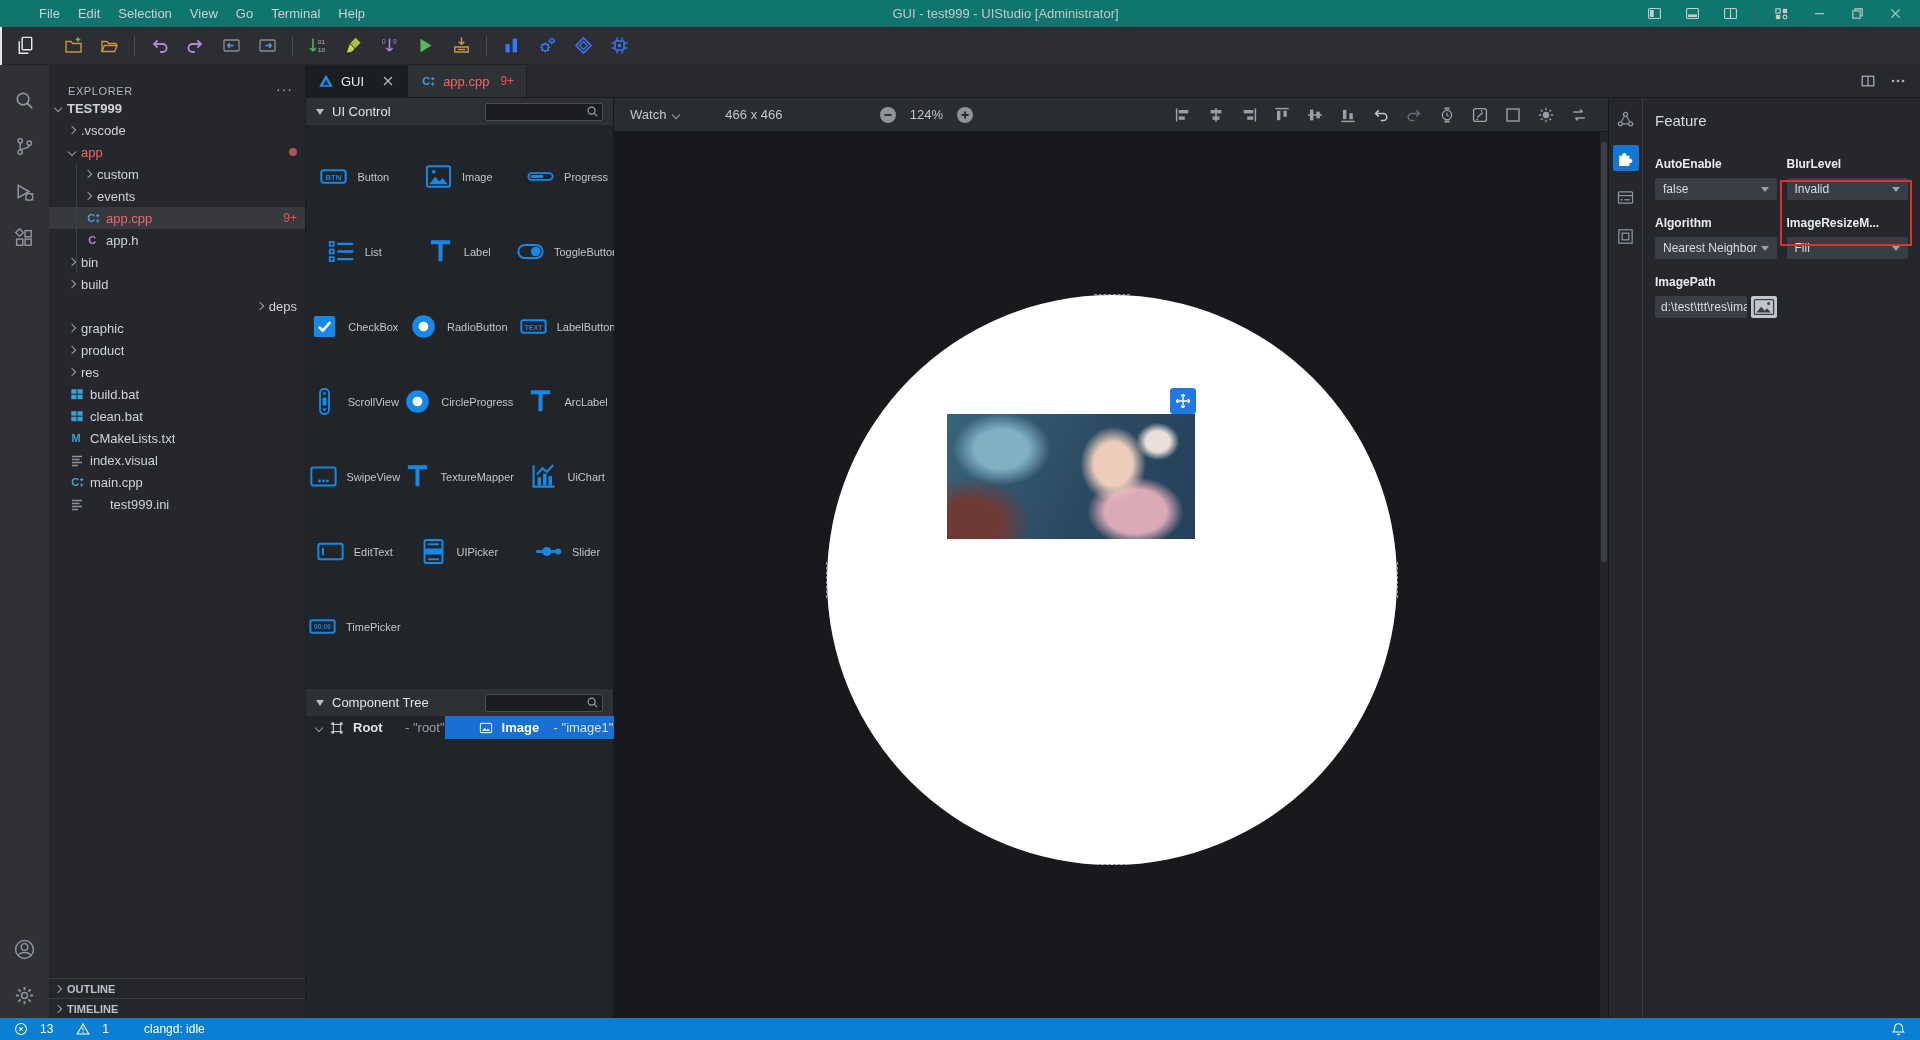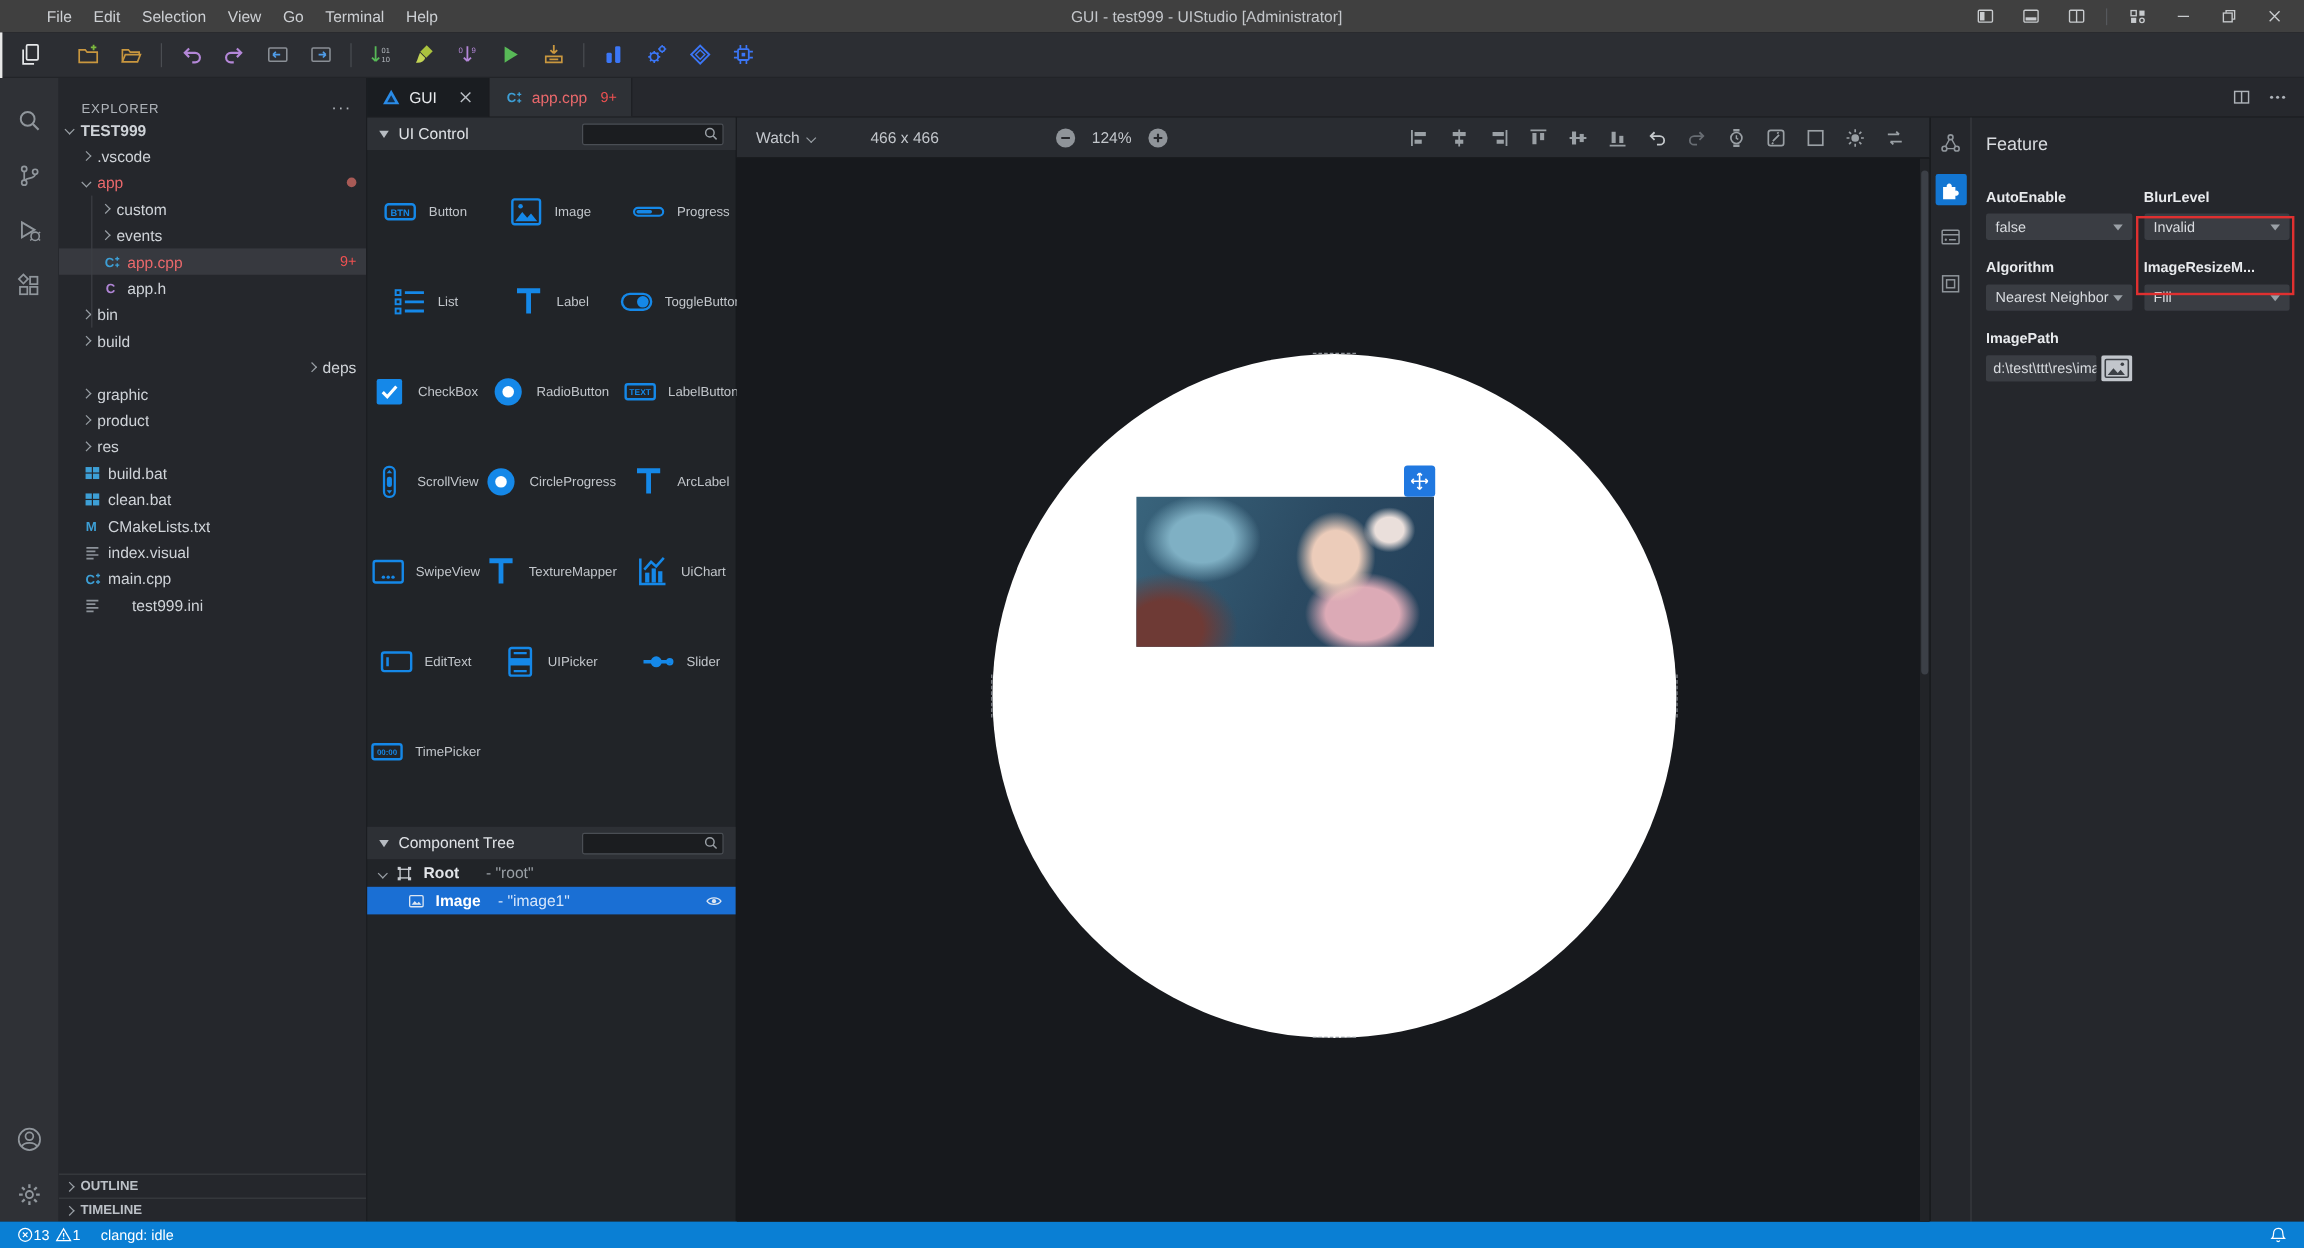--- a/index.html
+++ b/index.html
@@ -2,21 +2,21 @@
 <html><head>
 <meta charset="utf-8">
 <style>
   *{box-sizing:border-box;margin:0;padding:0}
   html,body{width:1920px;height:1040px;overflow:hidden;background:#17191d;
     font-family:"Liberation Sans",sans-serif;color:#cfd3d8;-webkit-font-smoothing:antialiased}
   .app{position:relative;width:1920px;height:1040px;display:flex;flex-direction:column}
   svg{display:block}
 
   
-  .titlebar{height:27px;background:#404040;display:flex;align-items:center;font-size:13px;color:#cdd0d4;flex:none}
+  .titlebar{height:27px;background:#0f766e;display:flex;align-items:center;font-size:13px;color:#cdd0d4;flex:none}
   .menus{display:flex;align-items:center;padding-left:30px}
   .menu-item{padding:0 9px;cursor:default}
   .tb-title{flex:1;text-align:center;color:#c4c7cb}
   .win-group{display:flex;align-items:center;gap:4px;padding-right:8px}
   .win-btn{width:34px;height:26px;display:flex;align-items:center;justify-content:center}
   .win-btn svg{width:15px;height:15px}
   .win-sep{width:1px;height:14px;background:#55585c;margin:0 4px}
 
   
   .toolbar{height:38px;background:#2c2e33;display:flex;align-items:center;flex:none;border-bottom:1px solid #222428}
@@ -79,21 +79,21 @@
   .left-panel{width:308px;background:#212428;display:flex;flex-direction:column;flex:none;border-right:1px solid #17191c}
   .panel-header{height:27px;background:#2d3035;display:flex;align-items:center;padding:0 10px;color:#e0e3e7;font-size:13px;flex:none}
   .tri-down{width:0;height:0;border-left:4.5px solid transparent;border-right:4.5px solid transparent;border-top:6px solid #b7bcc2;margin-right:8px}
   .ph-search{margin-left:auto;width:118px;height:18px;background:#1b1d20;border:1px solid #4a4e54;border-radius:2px;display:flex;align-items:center;justify-content:flex-end;padding:0 3px}
   .ph-search svg{width:13px;height:13px}
   .palette{height:564px;display:grid;grid-template-columns:repeat(3,1fr);align-content:start;padding-top:14px;flex:none}
   .pitem{height:75px;display:flex;flex-direction:row;align-items:center;justify-content:center;gap:7px}
   .picon{width:33px;height:33px}
   .picon svg{width:33px;height:33px}
   .plabel{font-size:11px;color:#c2c6cb}
-  .ct-rows{flex:1;display:flex;flex-direction:column}
+  .ct-rows{flex:1;display:flex;flex-direction:row}
   .ct-row{height:23px;display:flex;align-items:center;font-size:13px;flex:none}
   .ct-row .chev{margin:0 7px 0 10px}
   .ct-icon{width:16px;height:16px;margin-right:8px}
   .ct-icon svg{width:16px;height:16px}
   .ct-type{font-weight:bold;color:#e2e5e9;width:52px}
   .ct-suffix{color:#9aa0a6}
   .ct-row.sel{background:#1a6fd4}
   .ct-row.sel .ct-type{color:#fff}
   .ct-row.sel .ct-suffix{color:#d6e6fa}
   .ct-eye{margin-left:auto;margin-right:10px;width:16px;height:16px}
@@ -145,21 +145,21 @@
   .caret{margin-left:auto;width:0;height:0;border-left:4px solid transparent;border-right:4px solid transparent;border-top:5px solid #9aa0a6}
   .path-field{margin-top:16px;width:calc(50% - 5px)}
   .path-row{display:flex;gap:4px}
   .path-input{flex:1;height:22px;background:#3a3d43;border-radius:2px;display:flex;align-items:center;padding:0 6px;color:#d9dce0;white-space:nowrap;overflow:hidden}
   .browse-btn{width:26px;height:22px;flex:none}
   .browse-btn svg{width:26px;height:22px}
   .red-box{position:absolute;left:137px;top:82px;width:132px;height:66px;border:2px solid #e03030;pointer-events:none}
 
   
   .statusbar{height:22px;background:#0a7fd4;display:flex;align-items:center;color:#fff;font-size:12px;padding:0 14px;flex:none}
-  .st-item{display:flex;align-items:center;gap:0;margin-right:5px}
+  .st-item{display:flex;align-items:center;gap:12px;margin-right:23px}
   .st-item svg{width:14px;height:14px}
   .st-msg{margin-left:12px}
   .st-right{margin-left:auto;width:15px;height:15px}
   .st-right svg{width:15px;height:15px}
 </style>
 </head>
 <body>
 
 <div class="app">
 

